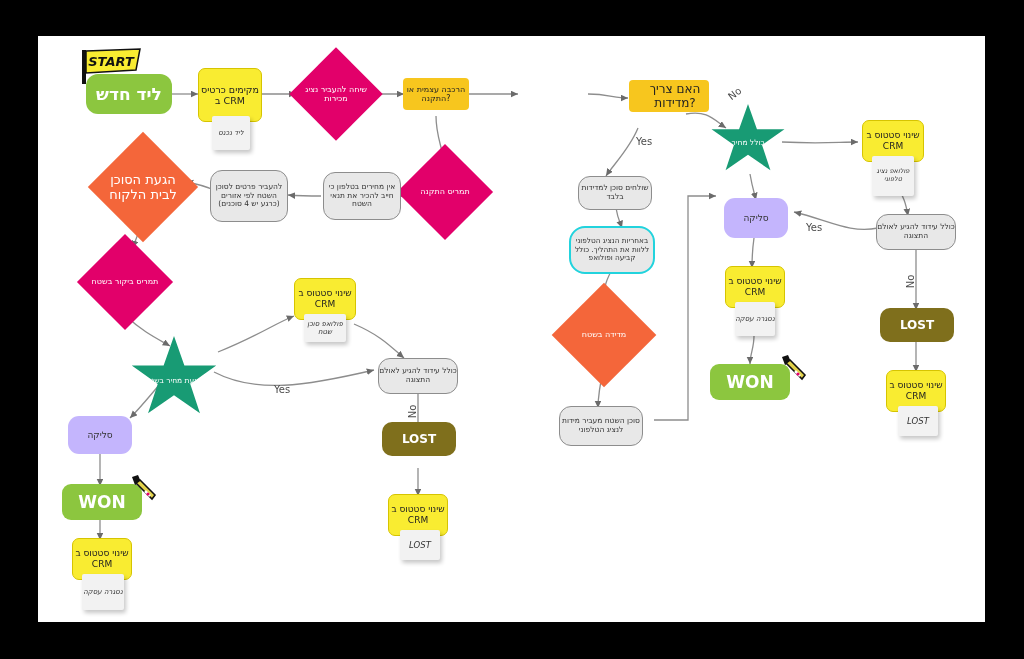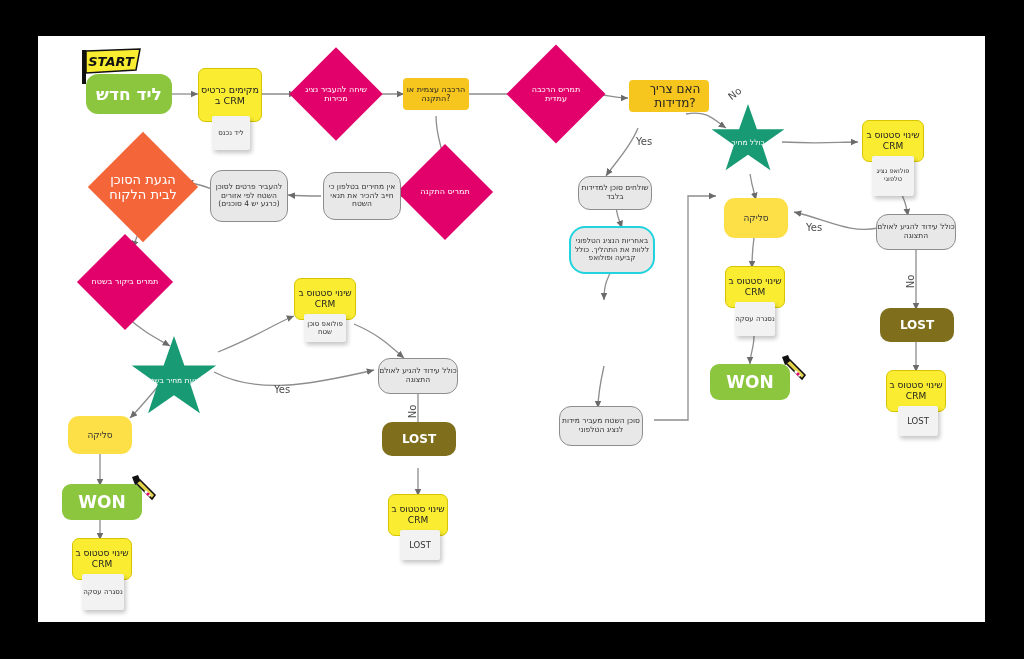--- a/index.html
+++ b/index.html
@@ -13,27 +13,27 @@
     position:absolute;left:38px;top:36px;width:947px;height:586px;
     background:#ffffff;overflow:hidden;
   }
   #canvas svg.edges{position:absolute;left:0;top:0;width:947px;height:586px;pointer-events:none;}
   .node{position:absolute;box-sizing:border-box;display:flex;align-items:center;justify-content:center;text-align:center;}
 
   
   .rrect{border-radius:9px;}
   .green{background:#8cc63f;color:#ffffff;font-weight:bold;}
   .greenlead{background:#8cc63f;color:#ffffff;font-weight:bold;border-radius:12px;}
-  .cyan{background:#fde047;color:#333;border-radius:11px;}
+  .cyan{background:#c4b5fd;color:#333;border-radius:11px;}
   .olive{background:#7f6f1c;color:#ffffff;font-weight:bold;border-radius:10px;}
   .grey{background:#e8e8e8;color:#333;border:1.4px solid #8d8d8d;border-radius:12px;}
   .greycyan{background:#e8e8e8;color:#333;border:2.4px solid #22d3dd;border-radius:16px;}
   .yellowbox{background:#f9ec31;color:#222;border:1.4px solid #d6c400;border-radius:7px;}
   .orangebox{background:#f7c61e;color:#222;border-radius:4px;}
-  .note{background:#f2f2f2;color:#333;border-radius:2px;box-shadow:2px 3px 4px rgba(0,0,0,.22);}
+  .note{background:#f2f2f2;color:#333;border-radius:2px;box-shadow:2px 3px 4px rgba(0,0,0,.22);font-style:italic;}
 
   
   .diamond{position:absolute;}
   .diamond .dshape{position:absolute;left:0;top:0;width:100%;height:100%;transform:rotate(45deg);}
   .diamond .dlabel{position:absolute;left:0;top:0;width:100%;height:100%;
      display:flex;align-items:center;justify-content:center;text-align:center;}
   .pink .dshape{background:#e2006a;}
   .pink .dlabel{color:#ffffff;}
   .orange .dshape{background:#f4663a;}
   .orange .dlabel{color:#ffffff;}
@@ -154,24 +154,20 @@
 
   <div class="diamond pink" style="left:265px;top:25px;width:66px;height:66px;">
     <div class="dshape"></div>
     <div class="dlabel ttl" style="font-size:8px;">שיחה להעביר נציג מכירות</div>
   </div>
 
   <div class="node orangebox" style="left:365px;top:42px;width:66px;height:32px;font-size:8px;">
     <span class="ttl">הרכבה עצמית או התקנה?</span>
   </div>
 
-  <div class="diamond pink" style="left:483px;top:23px;width:70px;height:70px;">
-    <div class="dshape"></div>
-    <div class="dlabel ttl" style="font-size:8px;">תמריס הרכבה עמדית</div>
-  </div>
 
   <div class="node orangebox" style="left:591px;top:44px;width:80px;height:32px;font-size:12px;padding-left:12px;">
     <span class="ttl">האם צריך מדידות?</span>
   </div>
 
   <div class="edgelabel" style="left:690px;top:52px;transform:rotate(-38deg);">No</div>
   <div class="edgelabel" style="left:598px;top:100px;">Yes</div>
 
   <div class="diamond pink" style="left:373px;top:122px;width:68px;height:68px;">
     <div class="dshape"></div>
@@ -197,20 +193,24 @@
   </div>
 
   <div class="node grey" style="left:540px;top:140px;width:74px;height:34px;font-size:7.5px;">
     <span class="ttl">שולחים סוכן למדידות בלבד</span>
   </div>
 
   <div class="node greycyan" style="left:531px;top:190px;width:86px;height:48px;font-size:7.3px;">
     <span class="ttl">באחריות הנציג הטלפוני ללוות את התהליך. כולל קביעה ופולואפ</span>
   </div>
 
+  <div class="diamond orange" style="left:529px;top:262px;width:74px;height:74px;">
+    <div class="dshape"></div>
+    <div class="dlabel ttl" style="font-size:8px;">מדידה בשטח</div>
+  </div>
 
   <div class="node grey" style="left:521px;top:370px;width:84px;height:40px;font-size:7.5px;">
     <span class="ttl">סוכן השטח מעביר מידות לנציג הטלפוני</span>
   </div>
 
   <div class="star" style="left:672px;top:68px;width:76px;height:72px;">
     <div class="sshape"></div>
     <div class="slabel ttl" style="font-size:7.5px;">כולל מחיר</div>
   </div>
 

